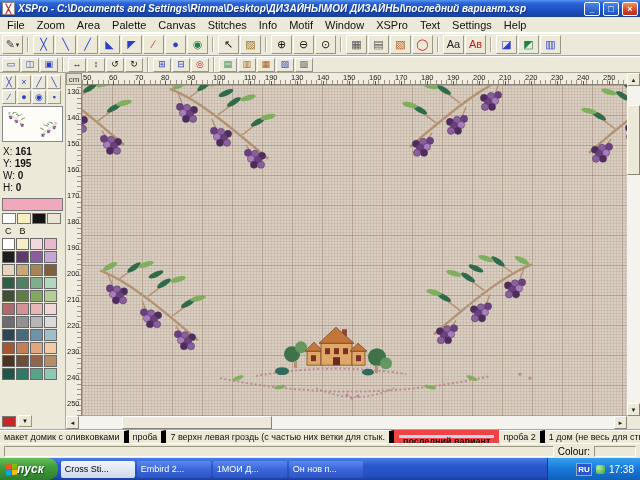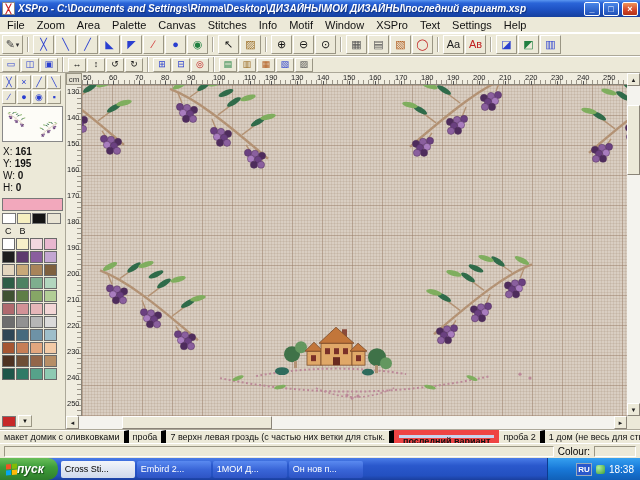--- a/index.html
+++ b/index.html
@@ -786,15 +786,15 @@
   </div>
   <div class="tasks">
       <div class="task active">Cross Sti...</div>
       <div class="task">Embird 2...</div>
       <div class="task">1МОИ Д...</div>
       <div class="task">Он нов п...</div>
     </div>
   <div class="tray">
     <span class="lang">RU</span>
     <span class="trayicon"></span>
-    <span class="clock">18:38</span>
+    <span class="clock">17:38</span>
   </div>
 </div>
 
 </body></html>

